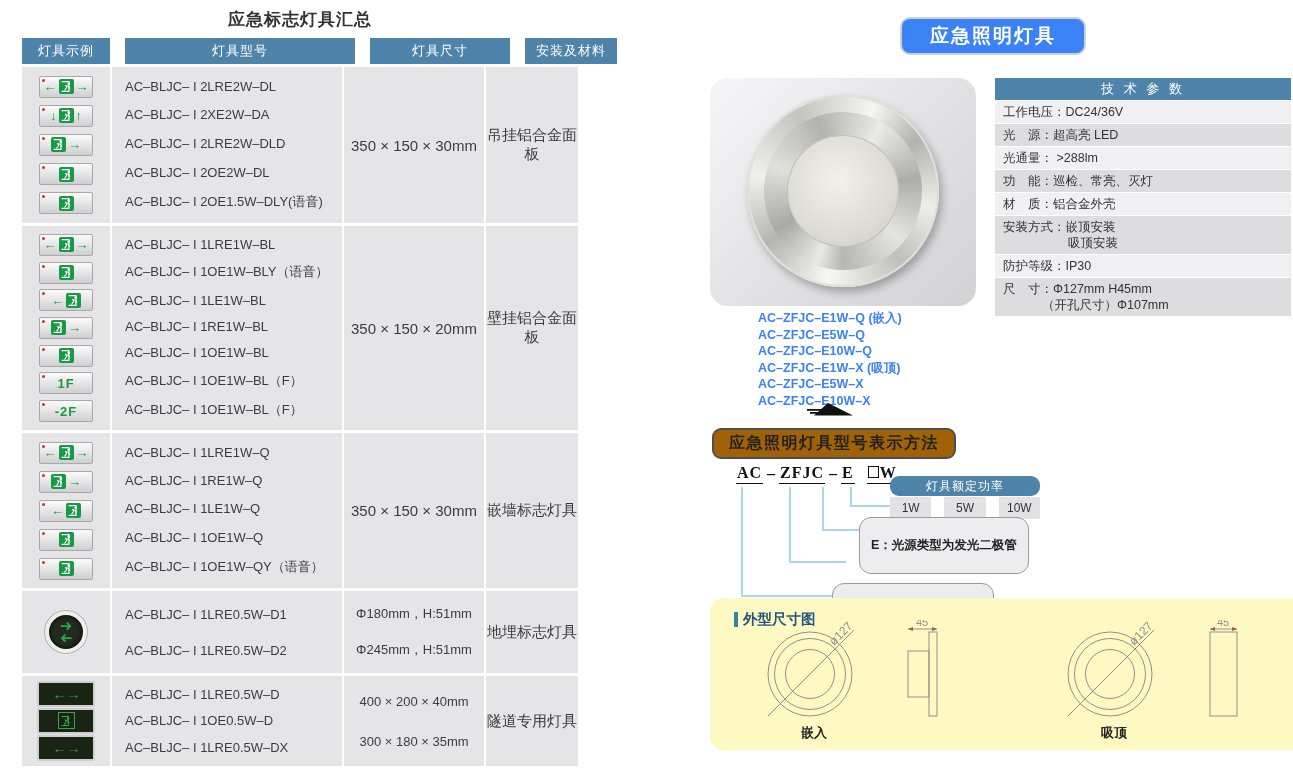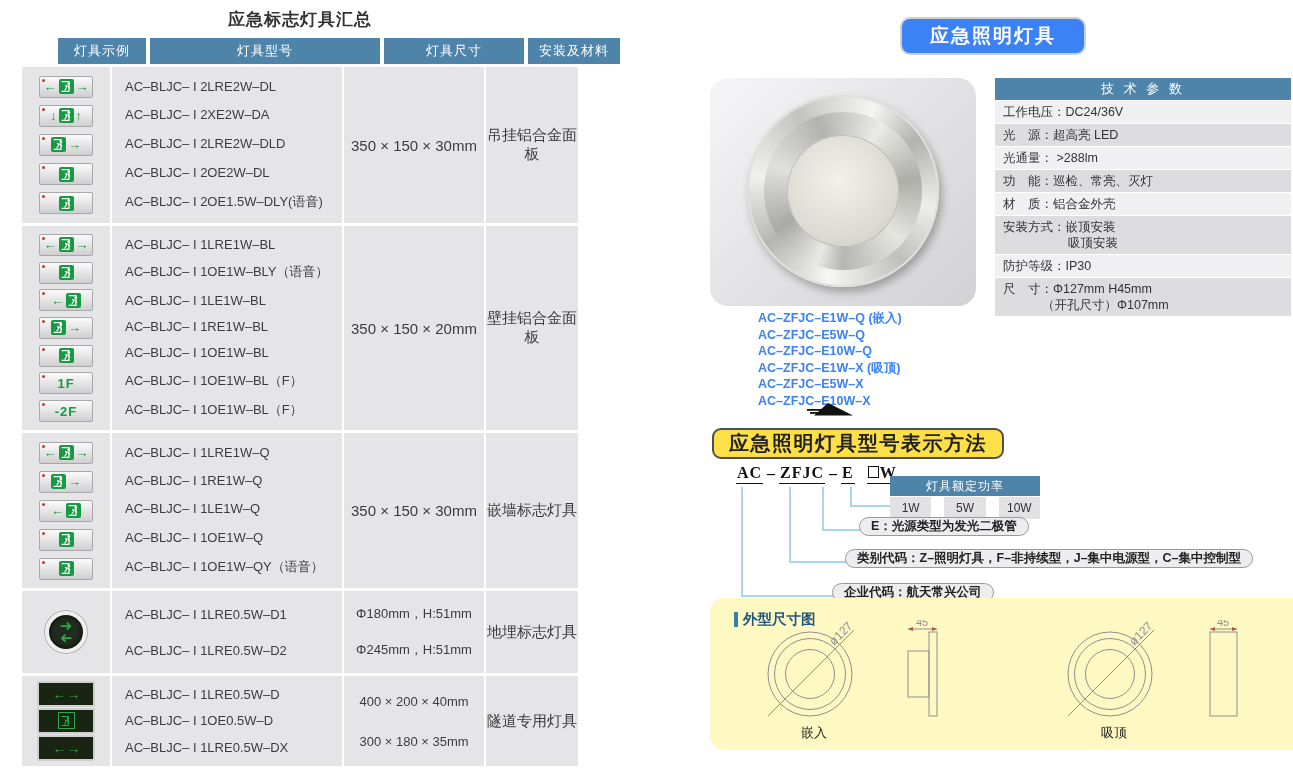--- a/index.html
+++ b/index.html
@@ -9,21 +9,21 @@
     font-family:"Liberation Sans","DejaVu Sans",sans-serif; overflow:hidden;
     color:#3c3c3c;
   }
   .abs { position:absolute; }
 
   
   .left-title { left:22px; top:8px; width:556px; text-align:center;
     font-size:17px; font-weight:bold; color:#333; letter-spacing:1px; }
   .sign-table { left:22px; top:38px; width:556px; }
   .tgrid { display:grid; grid-template-columns:88px 230px 140px 92px; gap:2px; background:#fff; }
-  .tgrid.head { gap:4px; margin-bottom:1px;margin-left:36px; }
+  .tgrid.head { gap:15px; margin-bottom:1px; }
   .hcell { background:#4e84aa; color:#fff; font-size:13px; height:26px;
     display:flex; align-items:center; justify-content:center; letter-spacing:1px; }
   .group { margin-top:3px; }
   .cell { background:#e5e5e7; }
   .icell { display:flex; flex-direction:column; justify-content:space-around; align-items:center; padding:5px 0; }
   .mcell { display:flex; flex-direction:column; justify-content:space-around; padding:5px 0 5px 13px; }
   .model { font-size:13px; color:#3c3c3c; }
   .scell { display:flex; flex-direction:column; justify-content:space-around; align-items:center;
     font-size:13px; color:#3c3c3c; text-align:center; padding:5px 0; }
   .instcell { display:flex; align-items:center; justify-content:center;
@@ -79,53 +79,53 @@
   .trow.lt { background:#f0f0f2; } .trow.dk { background:#dddde0; }
   .t2 { display:block; }
   .t2a { padding-left:65px; } .t2b { padding-left:39px; }
 
   .red-models { left:758px; top:310px; }
   .red-models div { color:#3b82f6; font-size:12.5px; font-weight:bold; line-height:16.5px; }
 
   .fwd-arrow { left:806px; top:402px; }
 
   .naming-title { left:712px; top:428px; height:31px; border:2px solid #4f4f4f; border-radius:9px;
-    display:inline-flex; align-items:center; padding:0 15px; font-size:20px; font-weight:bold;
-    color:#222; letter-spacing:1.5px; background:#fde047; }
+    display:inline-flex; align-items:center; padding:0 15px; font-size:16px; font-weight:bold;
+    color:#222; letter-spacing:1.5px; background:#a16207; }
 
   .code-line { left:736px; top:464px; font-family:"Liberation Serif","DejaVu Serif",serif;
     font-size:16px; font-weight:bold; color:#111; display:flex; align-items:flex-end; gap:4px; }
   .code-u { border-bottom:1.6px solid #111; padding:0 1px 1px 1px; letter-spacing:1px; }
   .code-dash { padding-bottom:1px; }
   .code-box { display:inline-block; width:11px; height:12px; border:1.3px solid #111; margin-right:1px; }
 
   .pline { background:#a9d6ea; }
   .vline { width:2px; } .hline { height:2px; }
 
   .power-table { left:890px; top:476px; width:150px; }
   .power-head { background:#4e84aa; color:#fff; font-size:12px; height:20px; letter-spacing:1px;
-    display:flex; align-items:center; justify-content:center; margin-bottom:1px; }
+    display:flex; align-items:center; justify-content:center; margin-bottom:1px;border-radius:9px; }
   .power-body { display:grid; grid-template-columns:1fr 1fr 1fr; gap:13px; background:#fff; }
   .power-body div { background:#e2e2e4; height:22px; font-size:12px; color:#333;
     display:flex; align-items:center; justify-content:center; }
 
   .callout { background:#ededef; border:1px solid #9a9a9a; border-radius:12px;
-    font-size:12.5px; font-weight:bold; color:#222; padding:0 11px; white-space:nowrap; }
+    font-size:12.5px; font-weight:bold; color:#222; padding:19px 11px; white-space:nowrap; }
   .co-e { left:859px; top:517px; }
   .co-type { left:845px; top:549px; }
   .co-company { left:832px; top:583px; }
 
   .dims-panel { left:710px; top:598px; width:664px; height:152px; background:#fef9c3; border-radius:14px; }
   .dims-heading { position:absolute; left:24px; top:12px; display:flex; align-items:center; gap:5px;
     font-size:14.5px; font-weight:bold; color:#22567c; }
   .dims-heading .bar { width:4px; height:15px; background:#3a7fa8; }
   .dwg { position:absolute; top:22px; }
   .dwg-l { left:28px; } .dwg-r { left:328px; }
   .dcap { position:absolute; top:126px; width:60px; text-align:center;
-    font-size:13px; font-weight:normal; color:#222; }
+    font-size:13px; font-weight:bold; color:#222; }
   .cap-l { left:74px; } .cap-r { left:374px; }
 </style>
 </head>
 <body>
 
 <div id="page">
 
   <div class="abs left-title">应急标志灯具汇总</div>
 
   <div class="abs sign-table">
@@ -442,21 +442,20 @@
   <div class="abs power-table">
     <div class="power-head">灯具额定功率</div>
     <div class="power-body">
       <div>1W</div>
       <div>5W</div>
       <div>10W</div>
     </div>
   </div>
 
   <div class="abs callout co-e">E：光源类型为发光二极管</div>
-  <div class="abs callout co-type">类别代码：Z–照明灯具，F–非持续型，J–集中电源型，C–集中控制型</div>
   <div class="abs callout co-company">企业代码：航天常兴公司</div>
 
   <div class="abs dims-panel">
     <div class="dims-heading">
       <span class="bar"></span>
       <span>外型尺寸图</span>
     </div>
 
     <svg class="dwg dwg-l" width="250" height="104" viewBox="0 0 250 104">
       <g fill="none" stroke="#8f8f8f" stroke-width="1">

